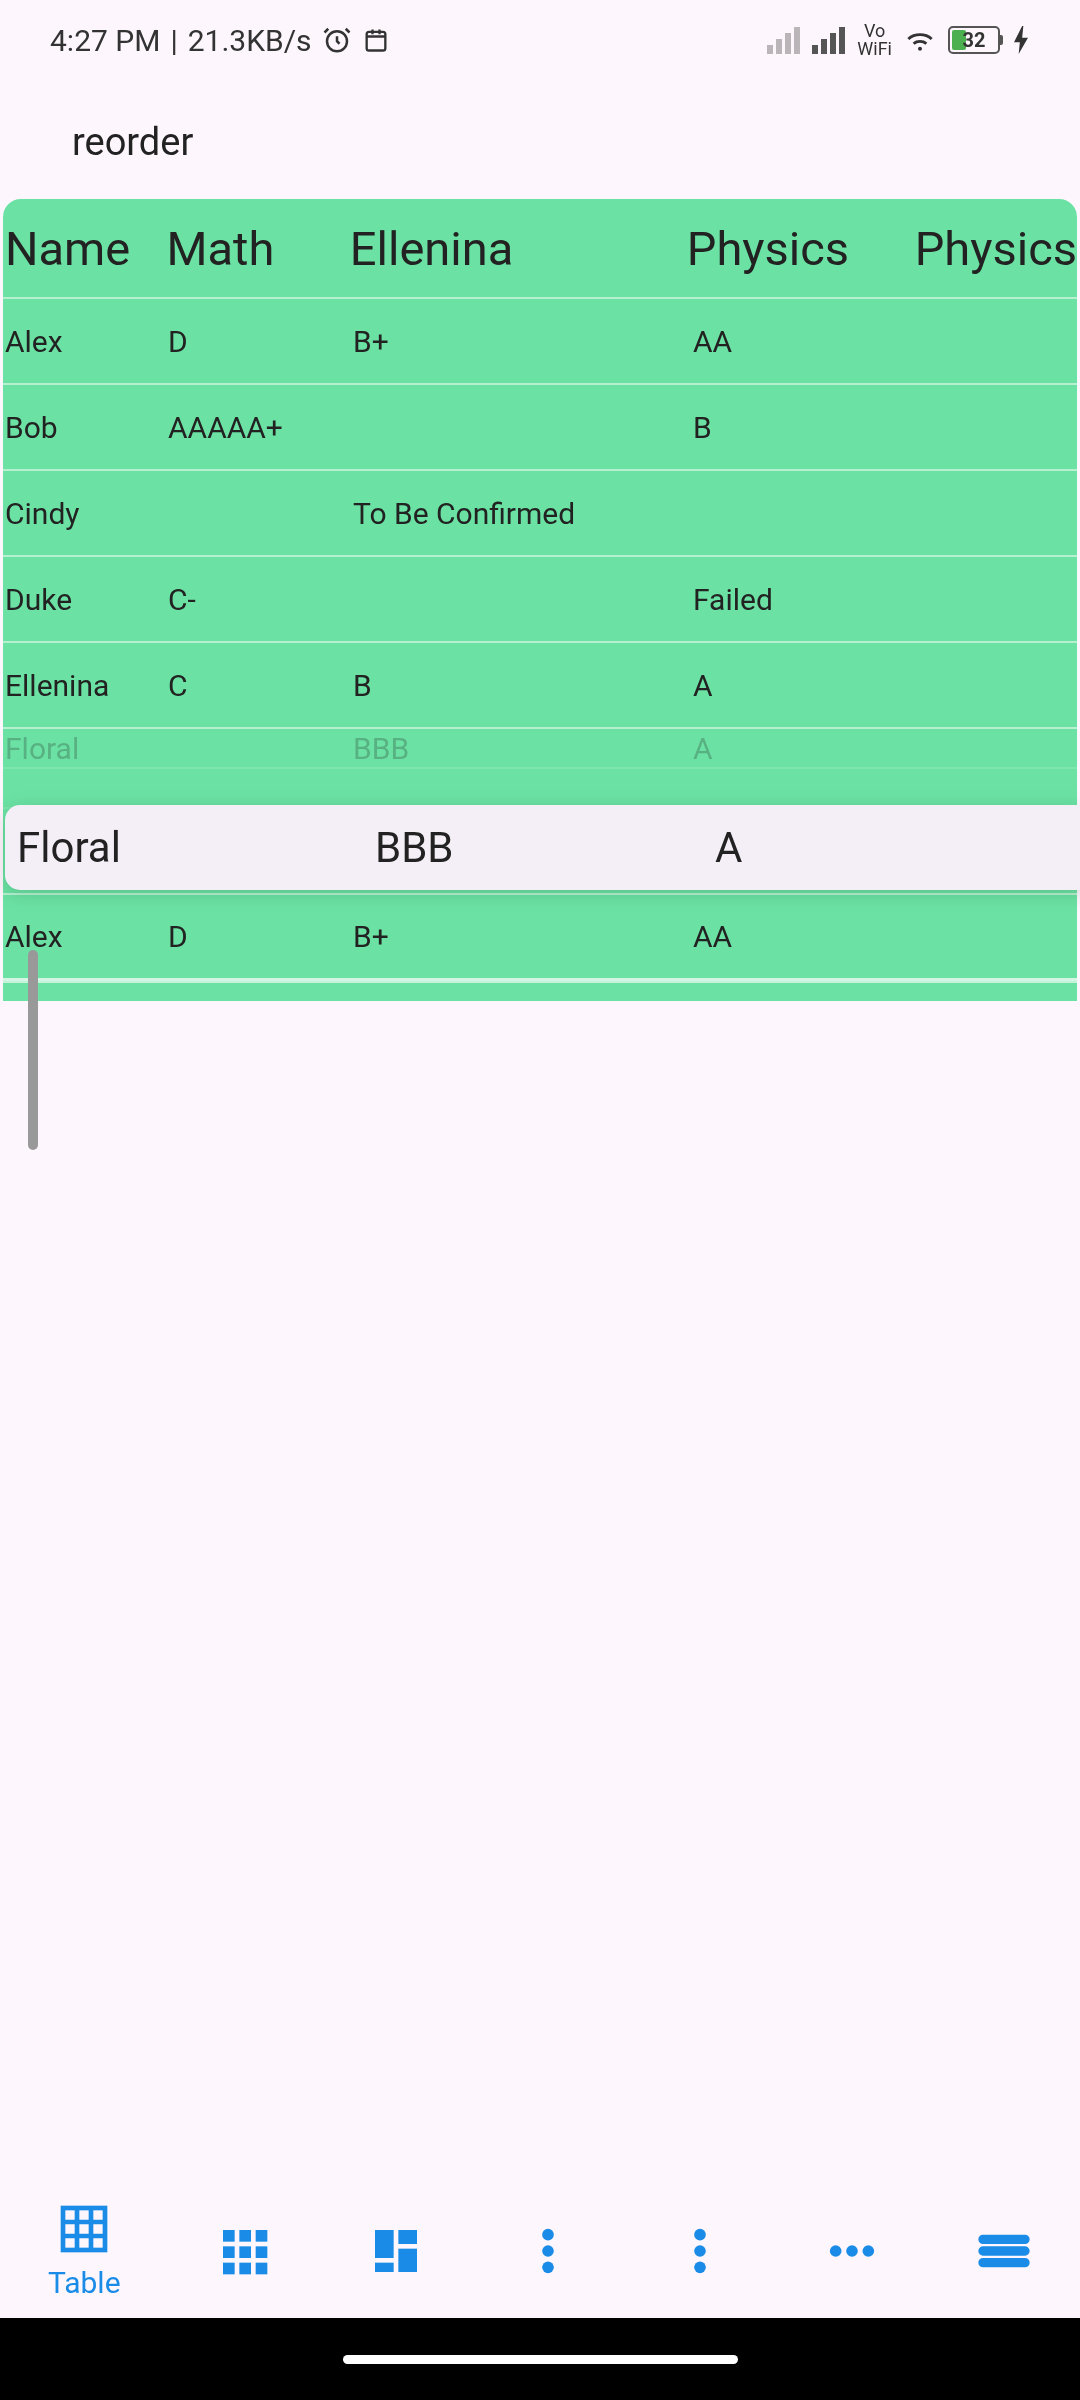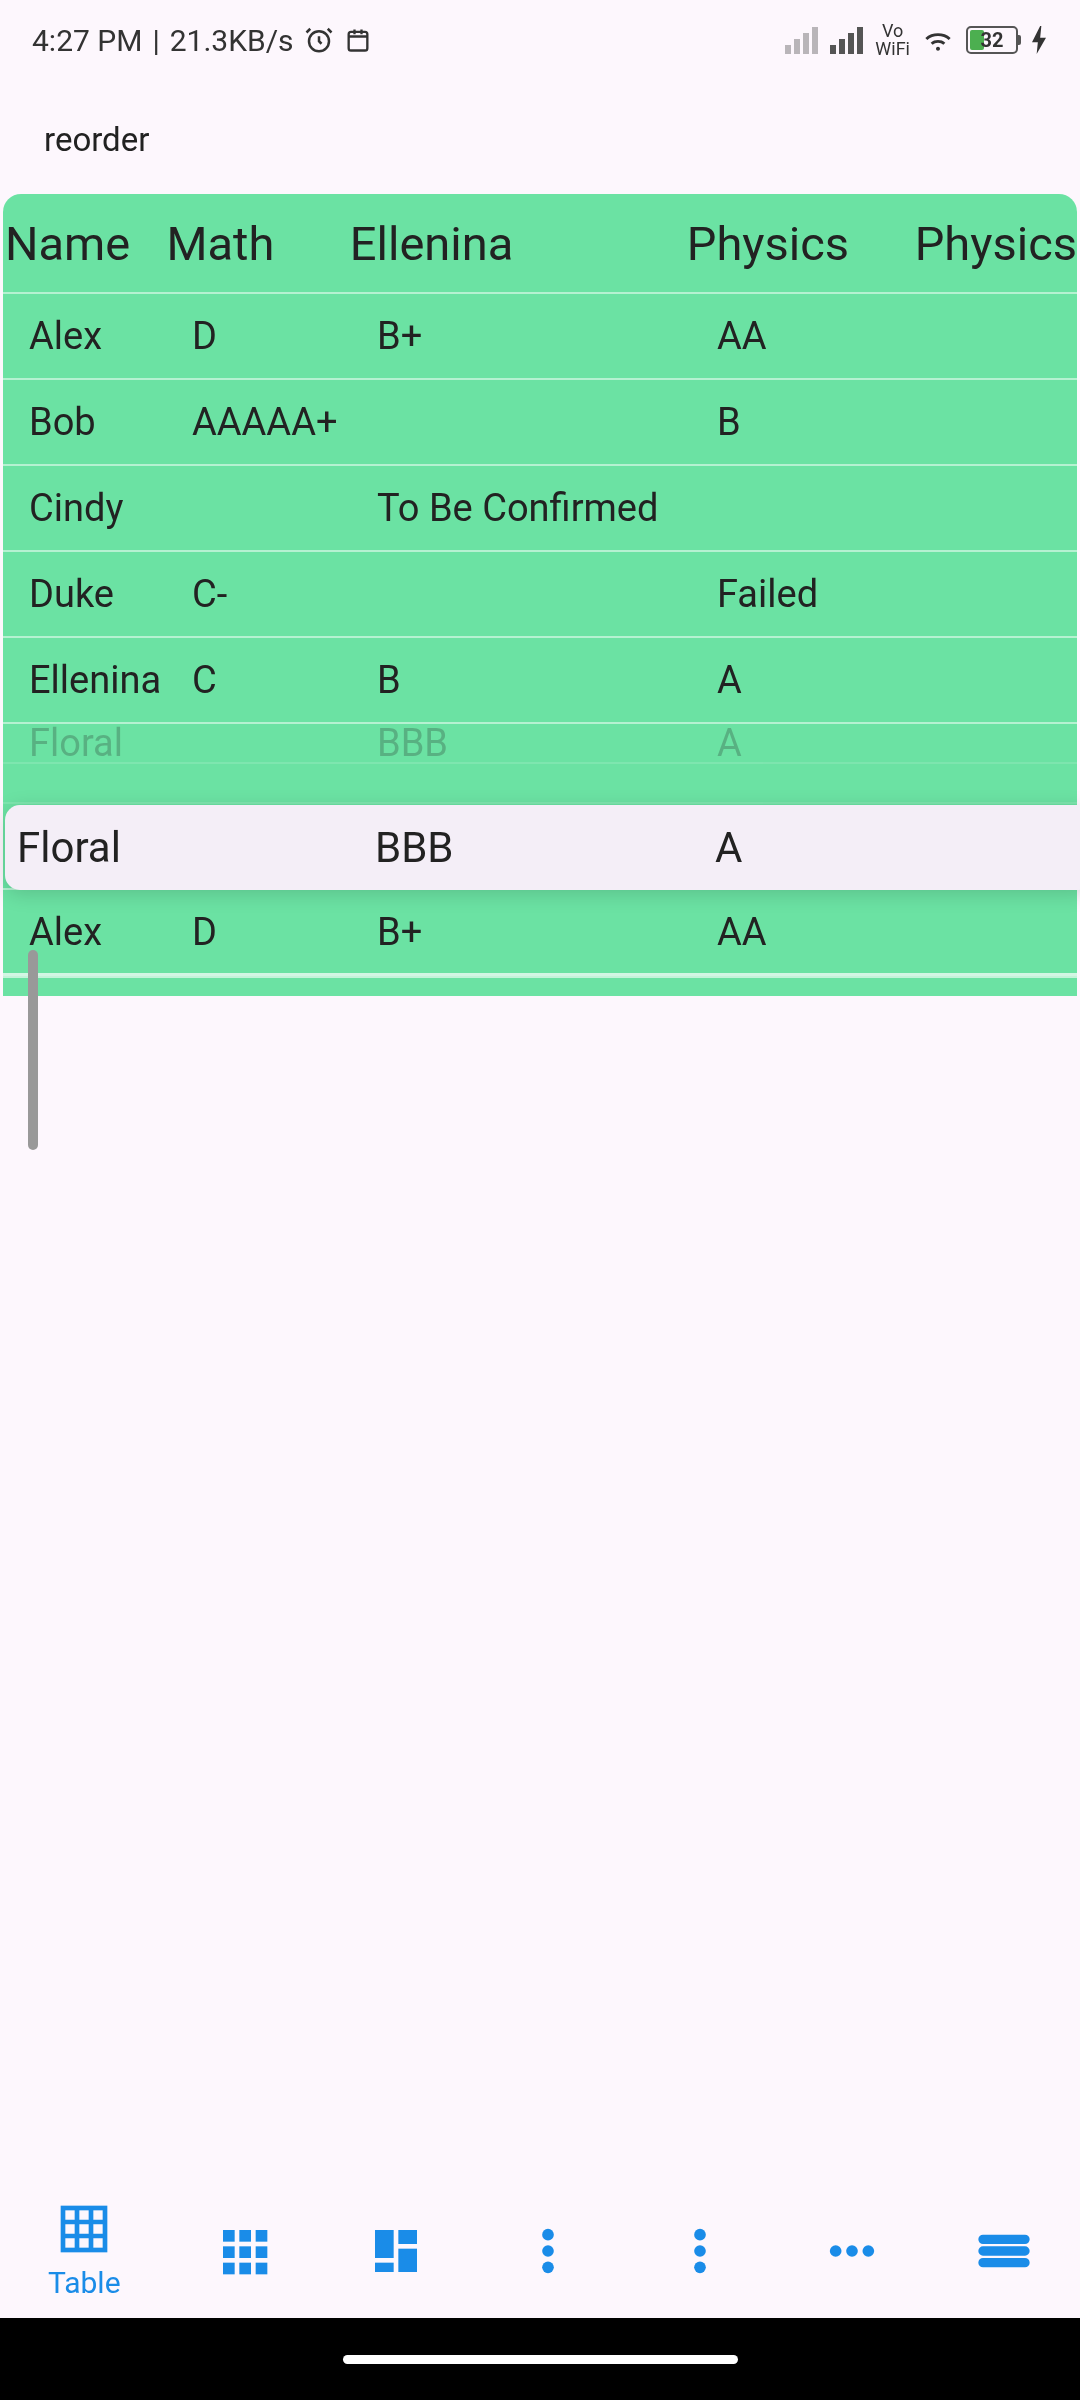--- a/index.html
+++ b/index.html
@@ -13,45 +13,46 @@
       background: #fdf7fd;
       font-family: -apple-system, BlinkMacSystemFont, "Segoe UI", Roboto, sans-serif;
       position: relative;
       overflow: hidden;
     }
     .status-bar {
       height: 80px;
       display: flex;
       justify-content: space-between;
       align-items: center;
-      padding: 0 32px;
+      padding: 0 50px;
       font-size: 30px;
       color: #333;
       gap: 20px;
     }
     .status-left {
       display: flex;
       align-items: center;
       gap: 10px;
     }
     .status-right {
       display: flex;
       align-items: center;
       gap: 12px;
       text-align: right;
     }
     .status-icon {
       display: inline-flex;
       align-items: center;
     }
     .page-title {
-      font-size: 33px;
+      font-size: 38px;
       font-weight: 400;
       color: #222;
       padding: 40px 44px 35px;
+      margin-left: 28px;
     }
     .table-container {
       background: #6be2a3;
       margin: 0 3px;
       border-radius: 18px 18px 0 0;
       overflow: visible;
       position: relative;
     }
     .table-header {
       display: flex;
@@ -64,25 +65,24 @@
     }
     .col-name { width: 165px; padding-left: 2px; }
     .col-math { width: 185px; }
     .col-science { width: 340px; }
     .col-physics { width: 230px; }
     .col-sports { flex: 1; }
     .table-row {
       display: flex;
       height: 86px;
       align-items: center;
-      font-size: 38px;
+      font-size: 30px;
       color: #222;
       border-bottom: 2px solid rgba(255,255,255,0.5);
       position: relative;
-      padding-left: 24px;
     }
     .table-row.ghost {
       opacity: 0.25;
       height: 40px;
       overflow: hidden;
     }
     .dragging-row {
       position: absolute;
       left: 5px;
       right: -12px;

